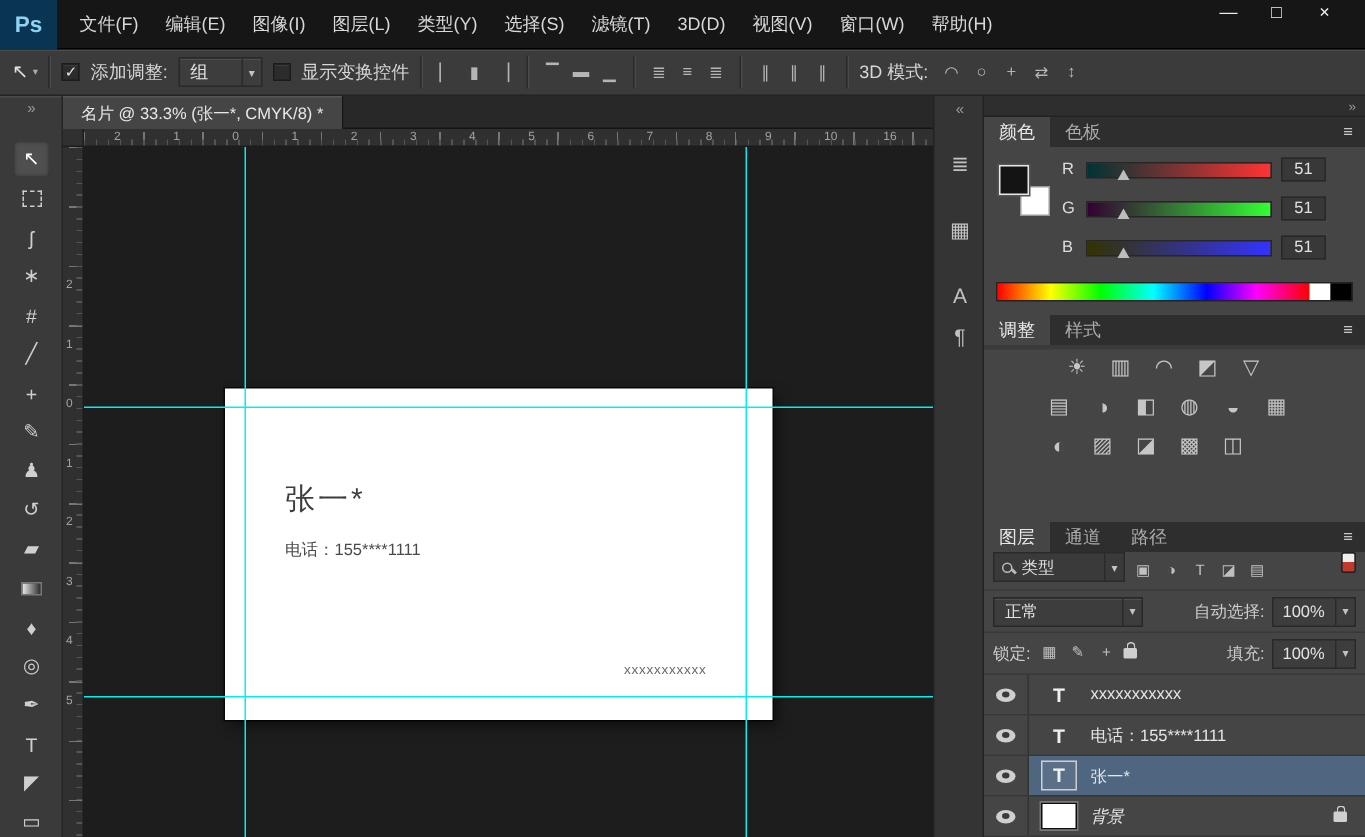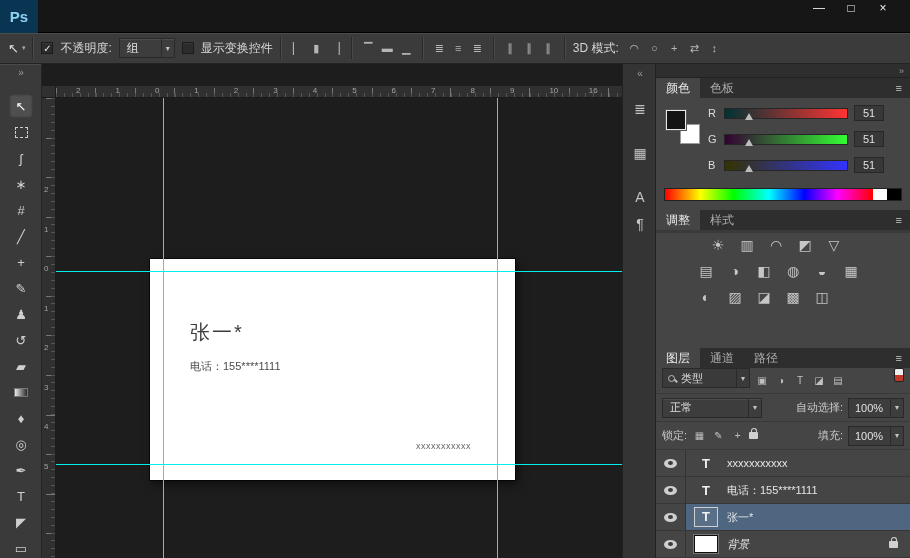--- a/index.html
+++ b/index.html
@@ -177,35 +177,48 @@
                      border:1.5px solid #d0d0d0;border-bottom:none;border-radius:3px 3px 0 0;}
   .row-lock{margin-left:auto;margin-right:12px;}
 </style>
 </head>
 <body>
 
 <div id="app">
 
   <div class="menubar">
     <div class="ps-logo">Ps</div>
+    <div id="menu-items" class="menu-items">
+        <div class="menu-item">文件(F)</div>
+        <div class="menu-item">编辑(E)</div>
+        <div class="menu-item">图像(I)</div>
+        <div class="menu-item">图层(L)</div>
+        <div class="menu-item">类型(Y)</div>
+        <div class="menu-item">选择(S)</div>
+        <div class="menu-item">滤镜(T)</div>
+        <div class="menu-item">3D(D)</div>
+        <div class="menu-item">视图(V)</div>
+        <div class="menu-item">窗口(W)</div>
+        <div class="menu-item">帮助(H)</div>
+      </div>
     <div class="win-controls">
       <span class="win-btn">—</span>
       <span class="win-btn">□</span>
       <span class="win-btn">×</span>
     </div>
   </div>
 
   <div class="optionsbar">
     <span class="tool-preset">
         <span>↖</span>
         <span class="tiny-arrow">▾</span>
       </span>
     <span class="obar-sep"></span>
     <span class="checkbox checked"></span>
-    <span class="obar-label">不透明度:</span>
+    <span class="obar-label">添加调整:</span>
     <span class="ps-select">
         <span>组</span>
         <span class="sel-arrow">▾</span>
       </span>
     <span class="checkbox"></span>
     <span class="obar-label">显示变换控件</span>
     <span class="obar-sep"></span>
     <span id="obar-groups">
         <span class="obar-group">
           <span class="obar-ico">▏</span>
@@ -264,20 +277,25 @@
         <div class="tool" style="top: 342px;">♦</div>
         <div class="tool" style="top: 368px;">◎</div>
         <div class="tool" style="top: 394px;">✒</div>
         <div class="tool" style="top: 420px;">T</div>
         <div class="tool" style="top: 446px;">◤</div>
         <div class="tool" style="top: 472px;">▭</div>
       </div>
   </div>
 
   <div class="docwin">
+    <div class="tabbar">
+      <div class="doctab">
+          <span>名片 @ 33.3% (张一*, CMYK/8) *</span>
+        </div>
+    </div>
     <div class="ruler-corner"></div>
     <div id="ruler-top" class="ruler-top">
         <span class="ruler-num" style="left: 20px;">2</span>
         <span class="ruler-num" style="left: 59.45px;">1</span>
         <span class="ruler-num" style="left: 98.9px;">0</span>
         <span class="ruler-num" style="left: 138.35px;">1</span>
         <span class="ruler-num" style="left: 177.8px;">2</span>
         <span class="ruler-num" style="left: 217.25px;">3</span>
         <span class="ruler-num" style="left: 256.7px;">4</span>
         <span class="ruler-num" style="left: 296.15px;">5</span>

